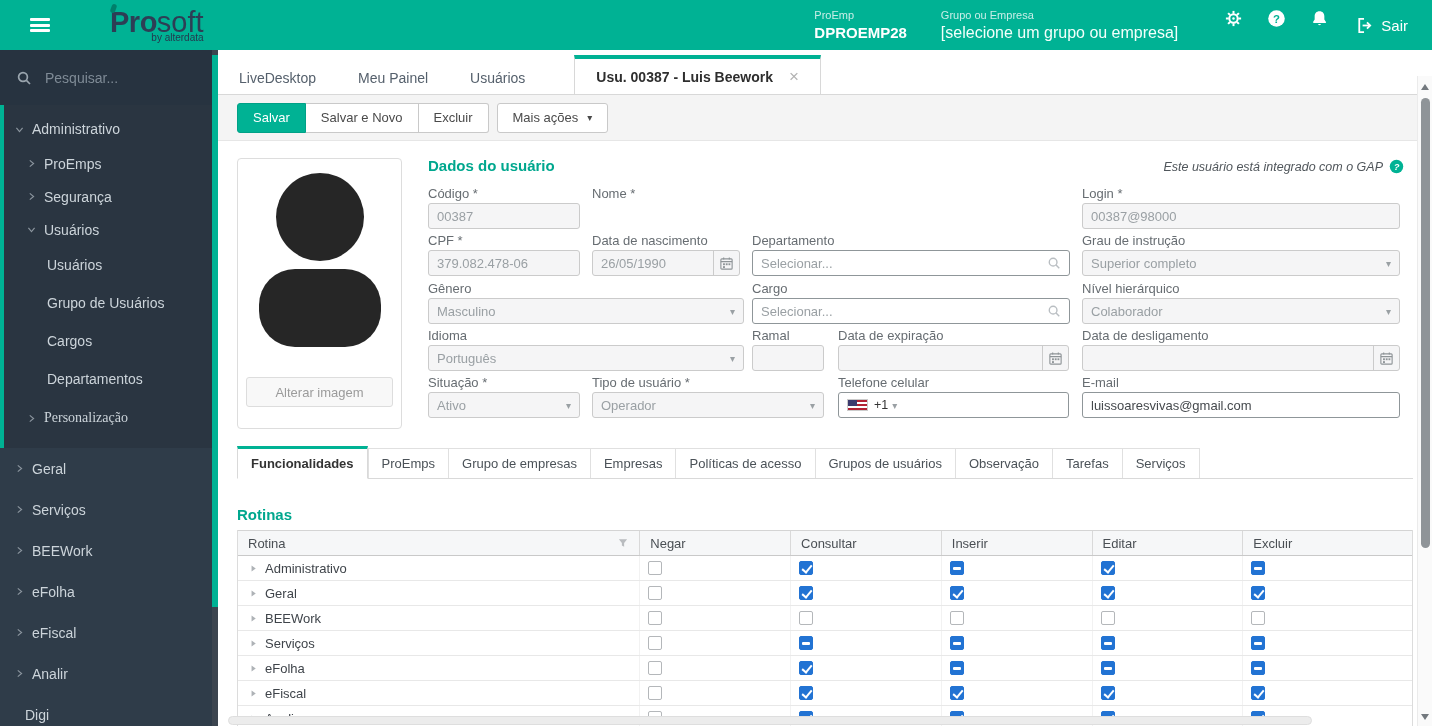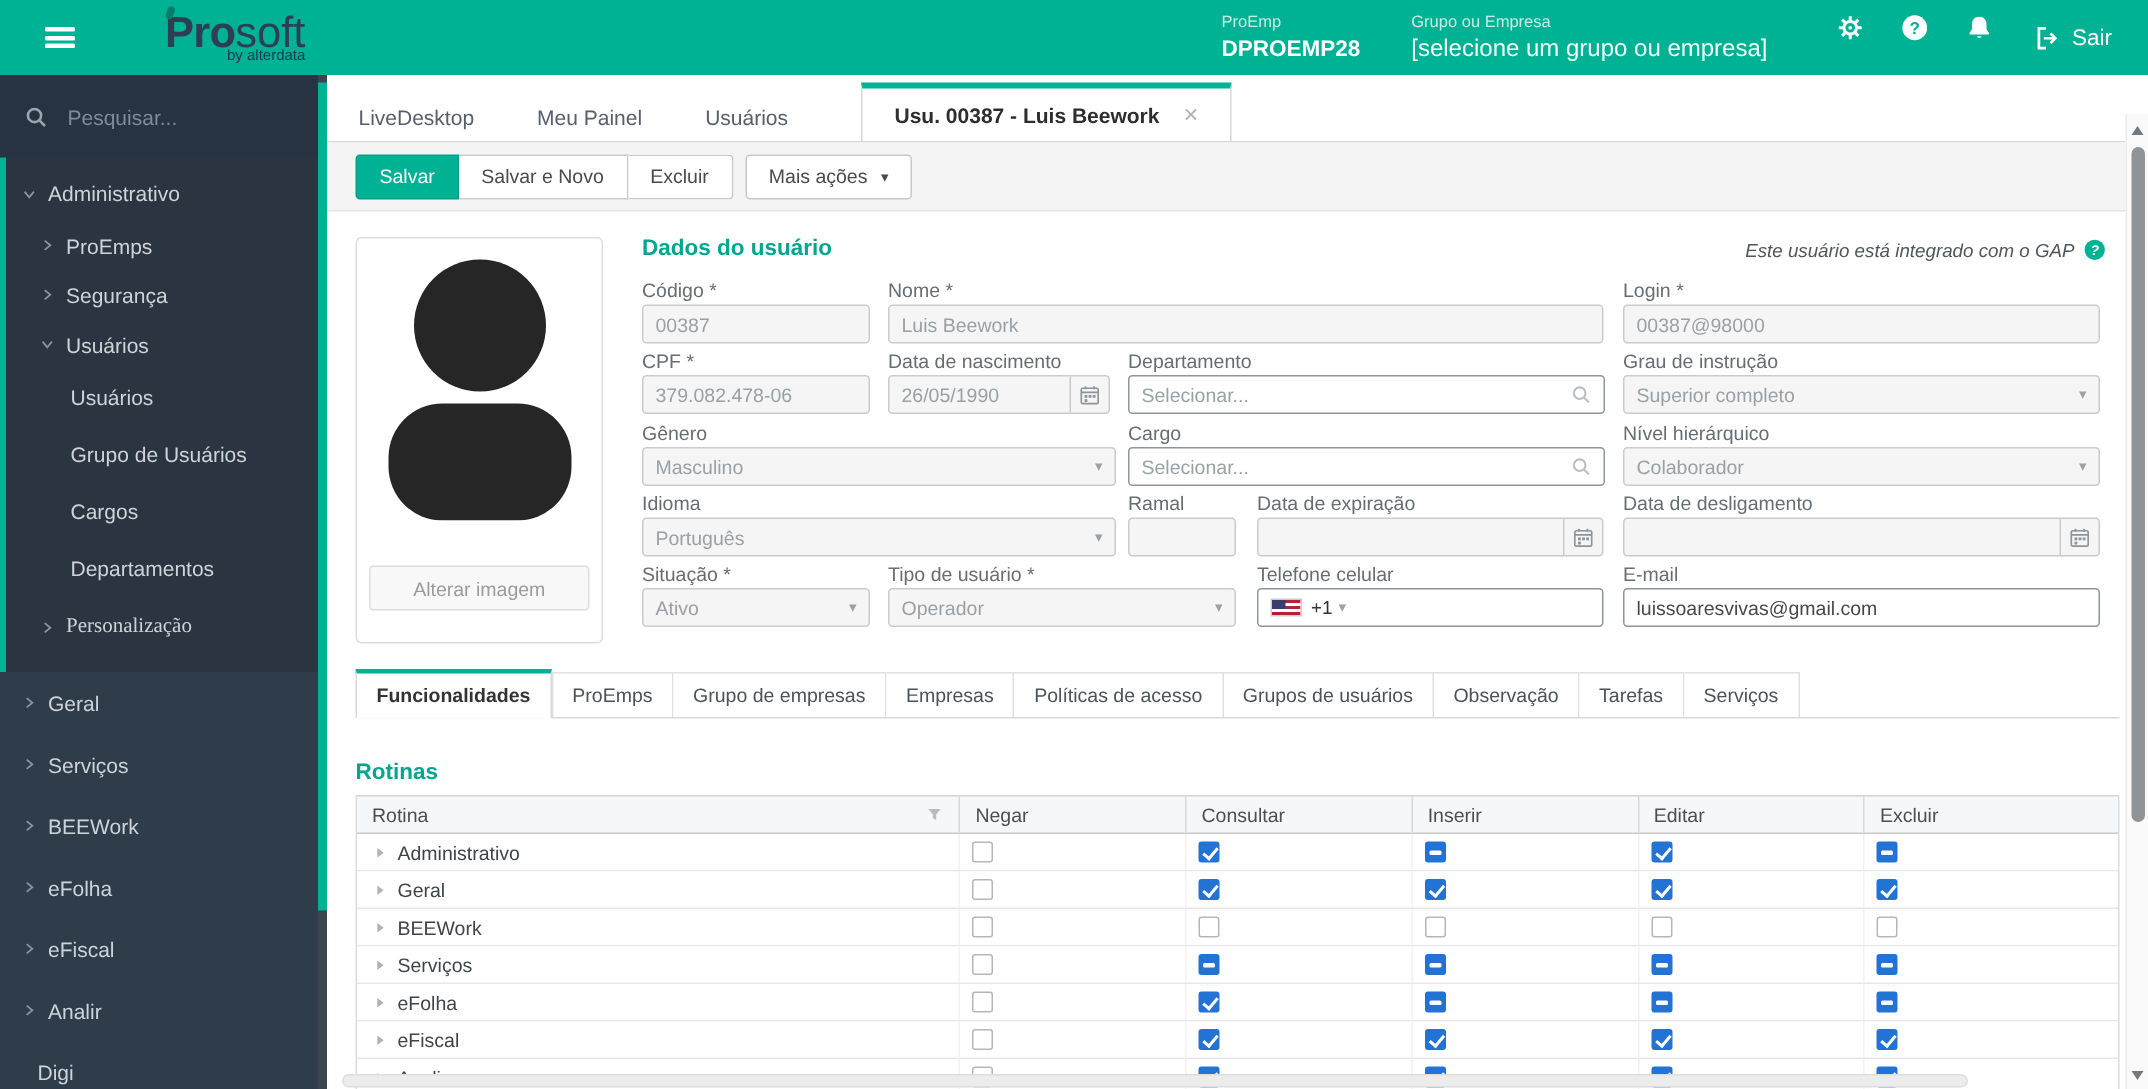--- a/index.html
+++ b/index.html
@@ -376,23 +376,20 @@
   </div>
   <div id="fields">
       <div class="field fr1 f-codigo">
         <div class="flabel">Código *</div>
         <div class="ctrl text disabled">
           <span class="val">00387</span>
         </div>
       </div>
       <div class="field fr1 f-nome">
         <div class="flabel">Nome *</div>
-        <div class="ctrl text disabled">
-          <span class="val">Luis Beework</span>
-        </div>
       </div>
       <div class="field fr1 f-login">
         <div class="flabel">Login *</div>
         <div class="ctrl text disabled">
           <span class="val">00387@98000</span>
         </div>
       </div>
       <div class="field fr2 f-cpf">
         <div class="flabel">CPF *</div>
         <div class="ctrl text disabled">

